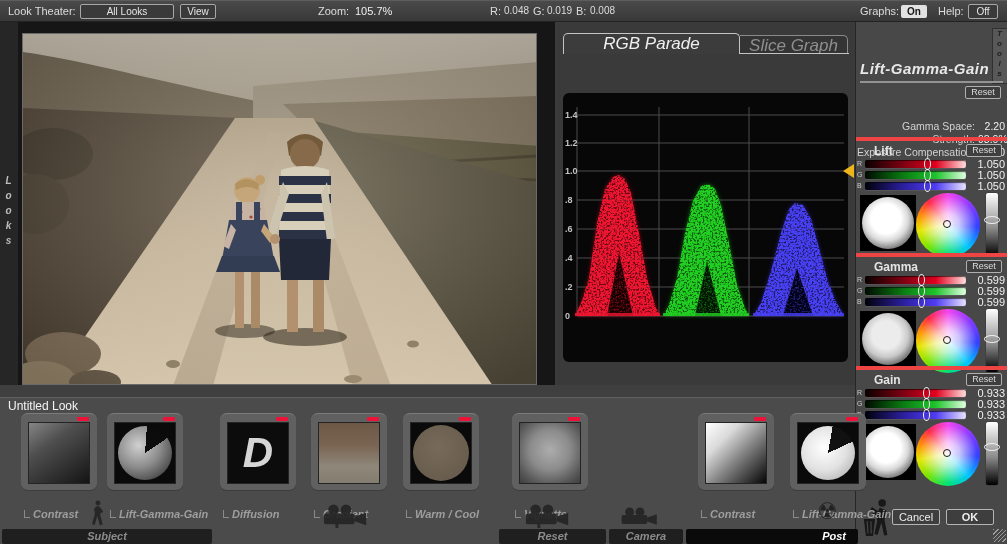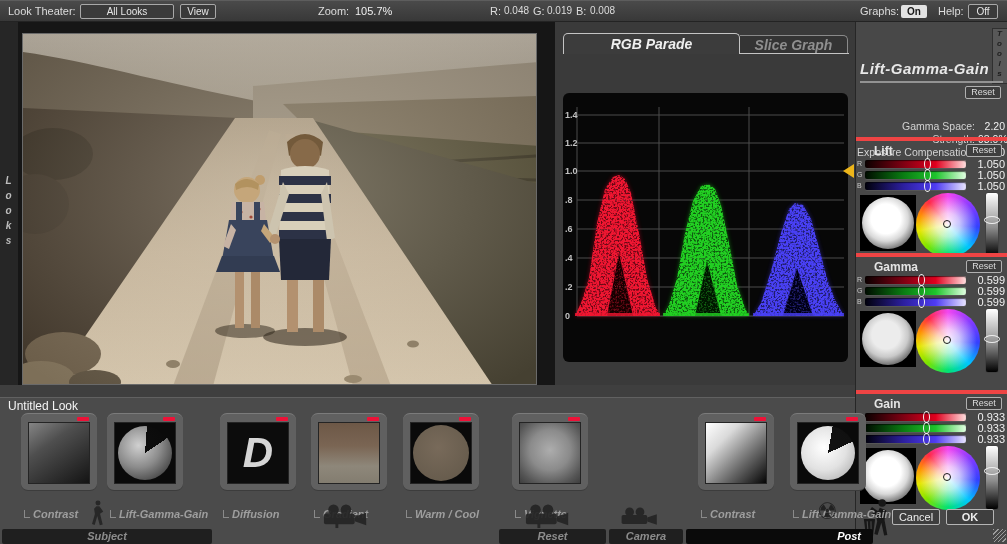--- a/index.html
+++ b/index.html
@@ -23,21 +23,21 @@
   
   #left-drawer { position:absolute; left:0; top:22px; width:18px; height:363px; background:#262626; }
   #left-drawer .vletter { position:absolute; left:0; width:17px; text-align:center;
     font-size:10px; font-weight:bold; font-style:italic; color:#bdbdbd; }
   
   #viewer { position:absolute; left:18px; top:22px; width:537px; height:363px; background:#161616; }
   #photo { position:absolute; left:4px; top:11px; width:515px; height:352px;
     border:1px solid #6a6a6a; overflow:hidden; background:#8f8779; }
   
   #scopes { position:absolute; left:555px; top:22px; width:300px; height:363px; background:#3a3a3a; }
-  .scope-tab { position:absolute; font-size:14px; font-weight:bold; font-style:italic; text-align:center; }
+  .scope-tab { position:absolute; font-size:17px; font-weight:normal; font-style:italic; text-align:center; }
   #tab-parade { left:8px; top:11px; width:177px; height:21px; line-height:20px;
     border:1px solid #c4c4c4; border-bottom:none; border-radius:5px 5px 0 0;
     background:#3c3c3c; color:#f0f0f0; z-index:2; }
   #tab-slice { left:185px; top:13px; width:108px; height:19px; line-height:19px;
     border-top:1px solid #8a8a8a; border-right:1px solid #8a8a8a; border-radius:0 5px 0 0;
     background:#343434; color:#8f8f8f; }
   #tab-underline { position:absolute; left:185px; top:31px; width:109px; height:1px; background:#c4c4c4; }
   #scope-graph { position:absolute; left:8px; top:71px; width:285px; height:269px;
     background:#070707; border-radius:6px; }
   .ytick { position:absolute; left:0; width:13px; text-align:left; font-size:9px;
@@ -58,21 +58,21 @@
   .reset-btn { position:absolute; right:6px; width:36px; height:13px; line-height:11px;
     border:1px solid #b0b0b0; border-radius:2px; background:#3e3e3e; color:#dcdcdc;
     font-size:9px; text-align:center; }
   #reset-top { top:64px; }
   .param-row { position:absolute; left:0; width:152px; height:13px; font-size:10.5px; }
   .param-row .plabel { position:absolute; left:0; width:119px; text-align:right; color:#d2d2d2; }
   .param-row .pvalue { position:absolute; left:122px; width:27px; text-align:right; color:#f0f0f0; }
   .lgg-sec { position:absolute; left:0; width:152px; border-top:4px solid #ef4444; }
   #sec-lift  { top:115px; height:116px; }
   #sec-gamma { top:231px; height:122px; }
-  #sec-gain  { top:368px; height:122px;text-decoration:underline; }
+  #sec-gain  { top:344px; height:122px;text-decoration:underline; }
   .sec-name { position:absolute; left:18px; top:3px; font-size:12px; font-weight:bold; color:#e4e4e4; }
   .lgg-sec .reset-btn { top:3px; }
   .ch-row { position:absolute; left:0; width:152px; height:10px; }
   .ch-row.r0 { top:18px; } .ch-row.r1 { top:29px; } .ch-row.r2 { top:40px; }
   .ch-letter { position:absolute; left:1px; top:1px; width:7px; font-size:7px; color:#c9c9c9; }
   .slider { position:absolute; left:9px; top:1px; width:101px; height:8px; border-radius:2px;
     box-shadow:0 1px 0 rgba(255,255,255,.08), inset 0 1px 1px rgba(0,0,0,.6); }
   .track-r { background:linear-gradient(to right,#0a0000,#7e0012 38%,#e0001e 70%,#ffdede); }
   .track-g { background:linear-gradient(to right,#000a00,#0a7c12 38%,#1ec42c 70%,#e2ffe2); }
   .track-b { background:linear-gradient(to right,#00000a,#2c1f9e 38%,#4f3cf2 70%,#e8e4ff); }
@@ -581,20 +581,20 @@
           <rect x="2" y="10" width="32" height="11" rx="2"></rect>
           <path d="M34,13 l12,-4 0,13 -12,-4 z"></path>
         </g>
       </svg>
     </div>
     <span class="cat-icon" id="rad-icon" style="left:817px;top:100px">☢</span>
 
     <div class="cat-tab" style="left:2px;width:210px">Subject</div>
     <div class="cat-tab" style="left:499px;width:107px">Reset</div>
     <div class="cat-tab" style="left:609px;width:74px">Camera</div>
-    <div class="cat-tab" id="cat-post" style="left:686px;width:187px">Post</div>
+    <div class="cat-tab" id="cat-post" style="left:686px;width:172px">Post</div>
 
     <div id="bottom-strip">
       <div id="hscroll-thumb"></div>
     </div>
   </div>
 
 </div>
 
 </body></html>

